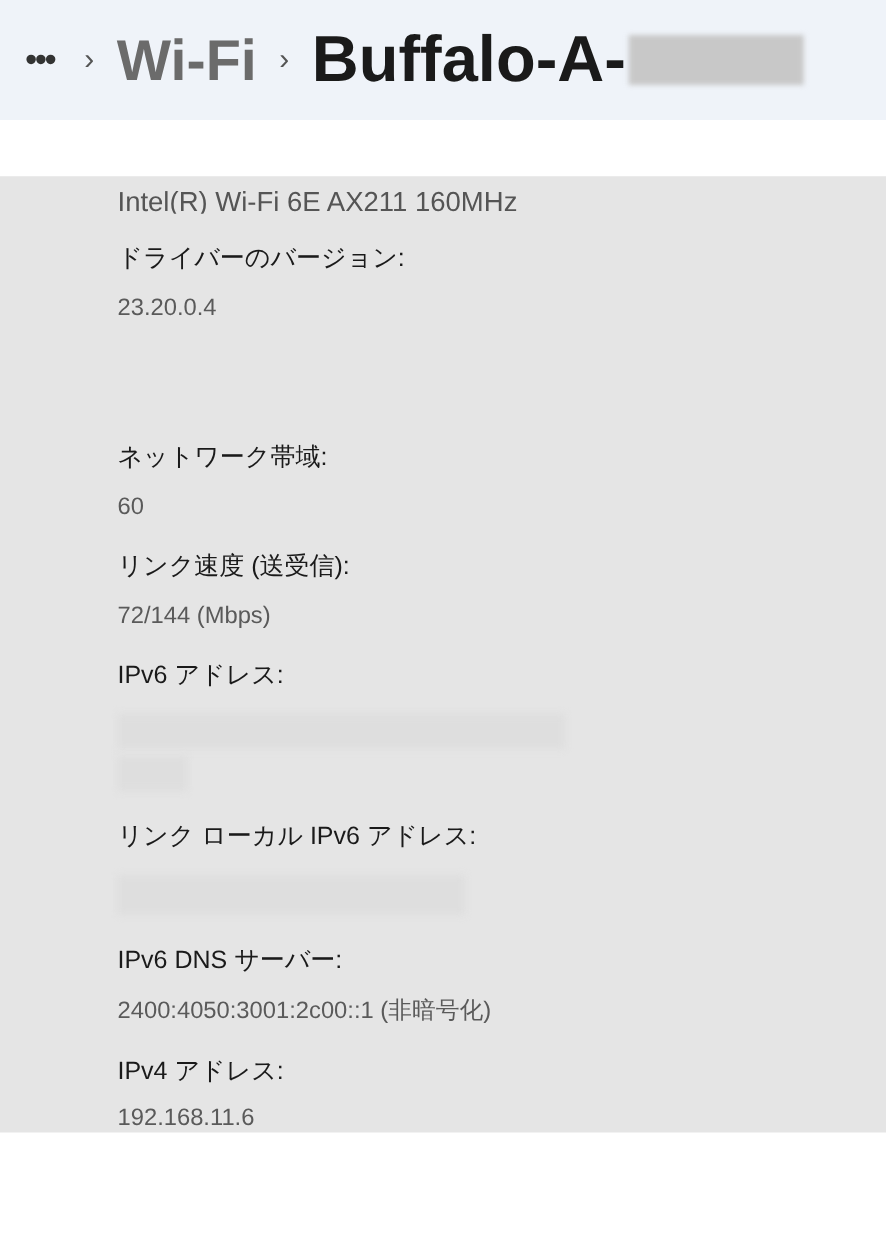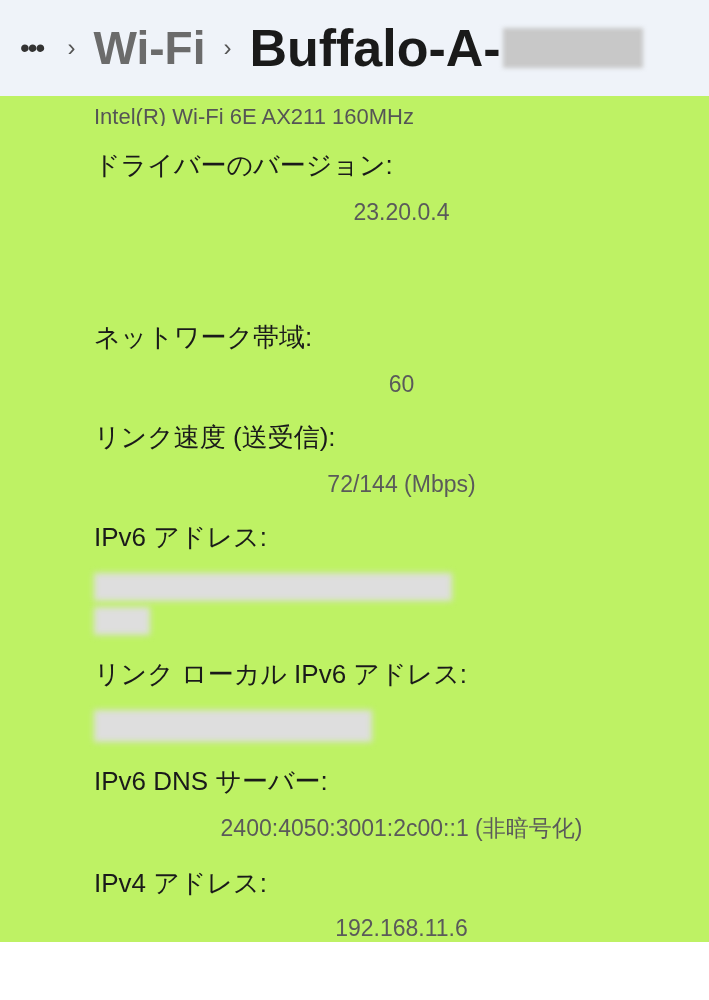--- a/index.html
+++ b/index.html
@@ -45,44 +45,44 @@
       color: #1a1a1a;
     }
     .redact-title {
       width: 140px;
       height: 40px;
       background: #c8c8c8;
       margin-left: 2px;
       filter: blur(2px);
     }
     .content {
-      background: #bef264;
+      background: #e5e5e5;
       padding: 0 0 0 94px;
+      margin-top: 45px;
     }
     .cutoff {
       height: 30px;
       overflow: hidden;
       position: relative;
     }
     .cutoff-text {
       position: absolute;
       bottom: -4px;
       font-size: 22px;
       color: #555;
     }
     .label {
-      font-size: 26px;
+      font-size: 20px;
       color: #1a1a1a;
       margin-top: 22px;
     }
     .value {
-      font-size: 23px;
+      font-size: 19px;
       color: #5a5a5a;
       margin-top: 16px;
-      text-align: center;
     }
     .value.tight {
       margin-top: 14px;
     }
     .gap {
       height: 72px;
     }
     .redact-block {
       background: #dedede;
       filter: blur(3px);

